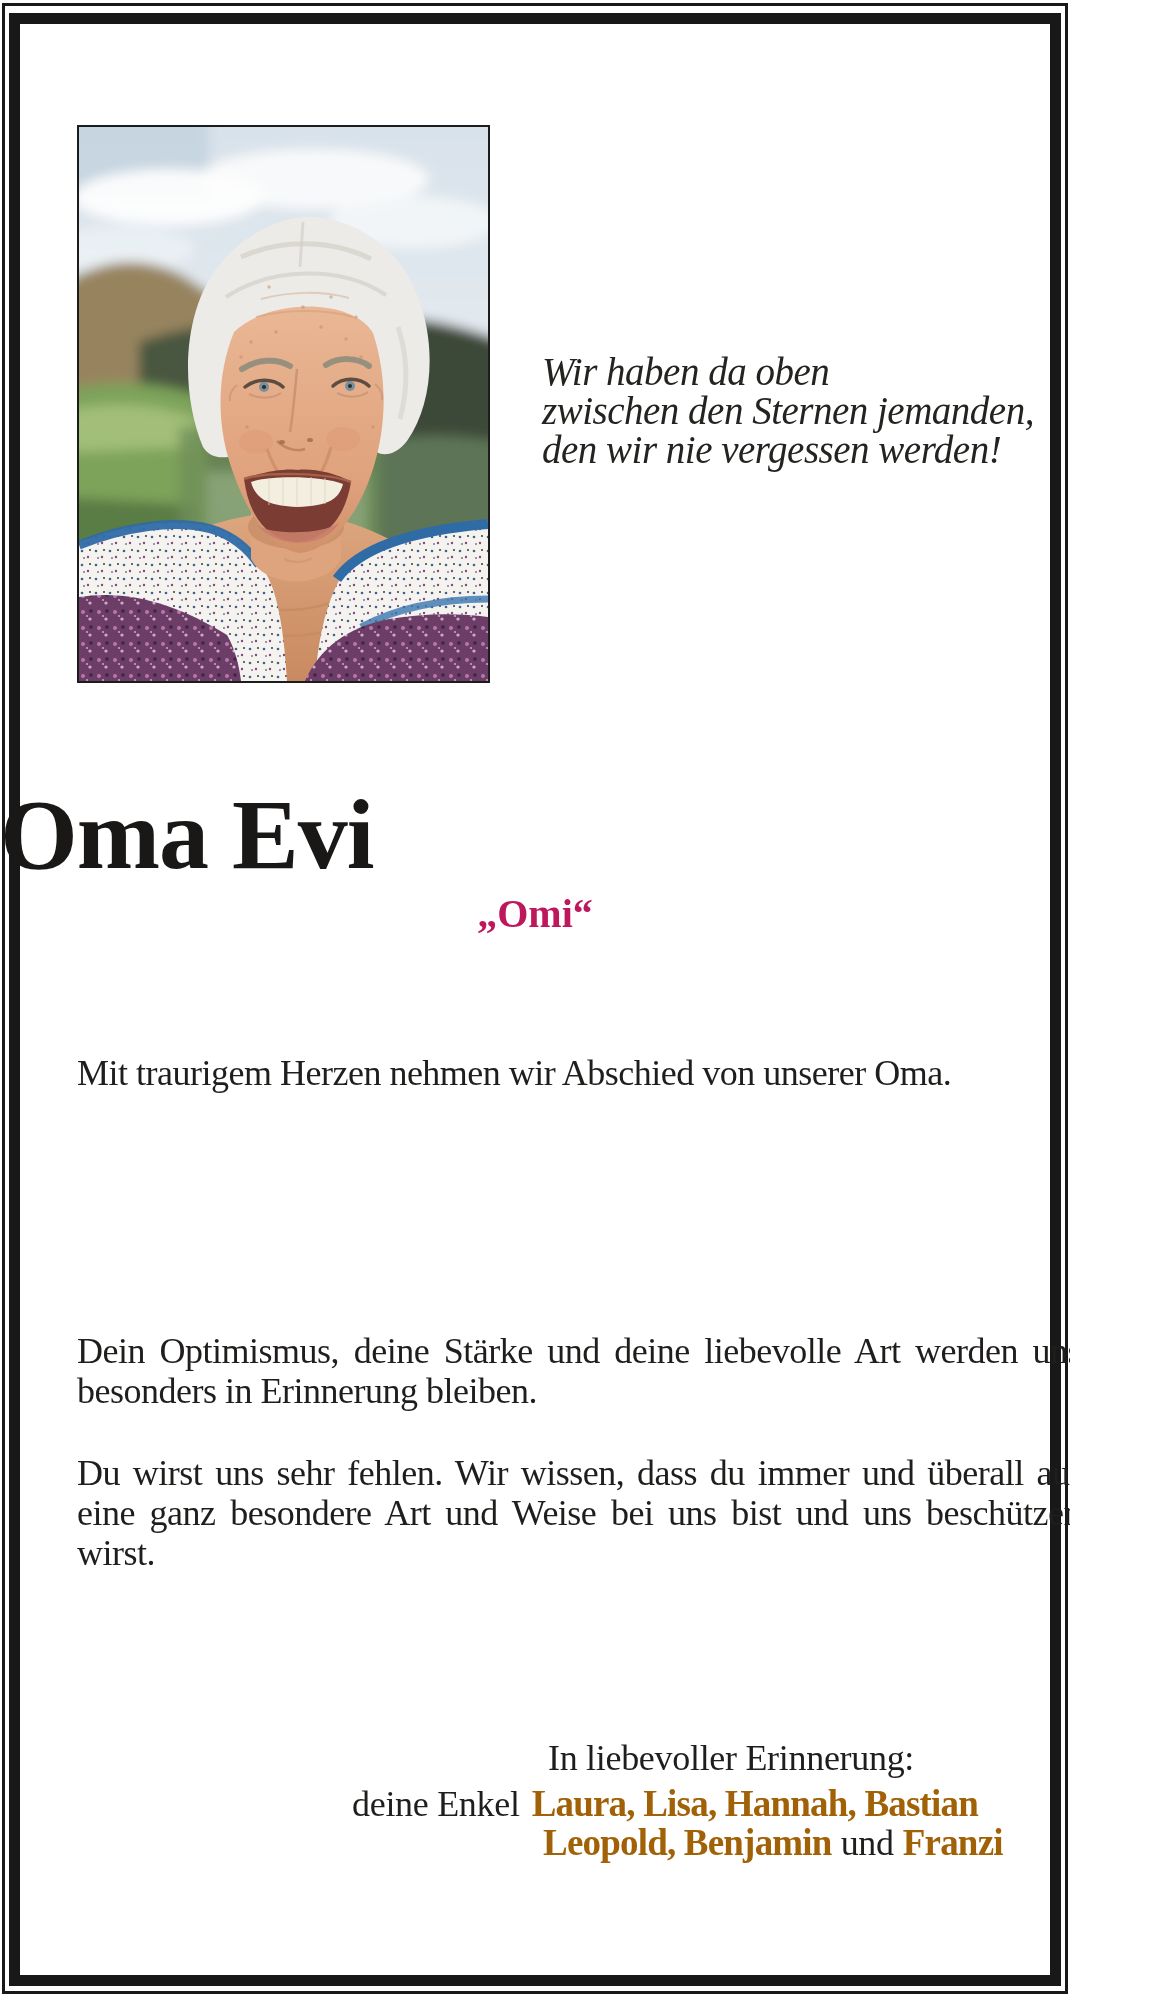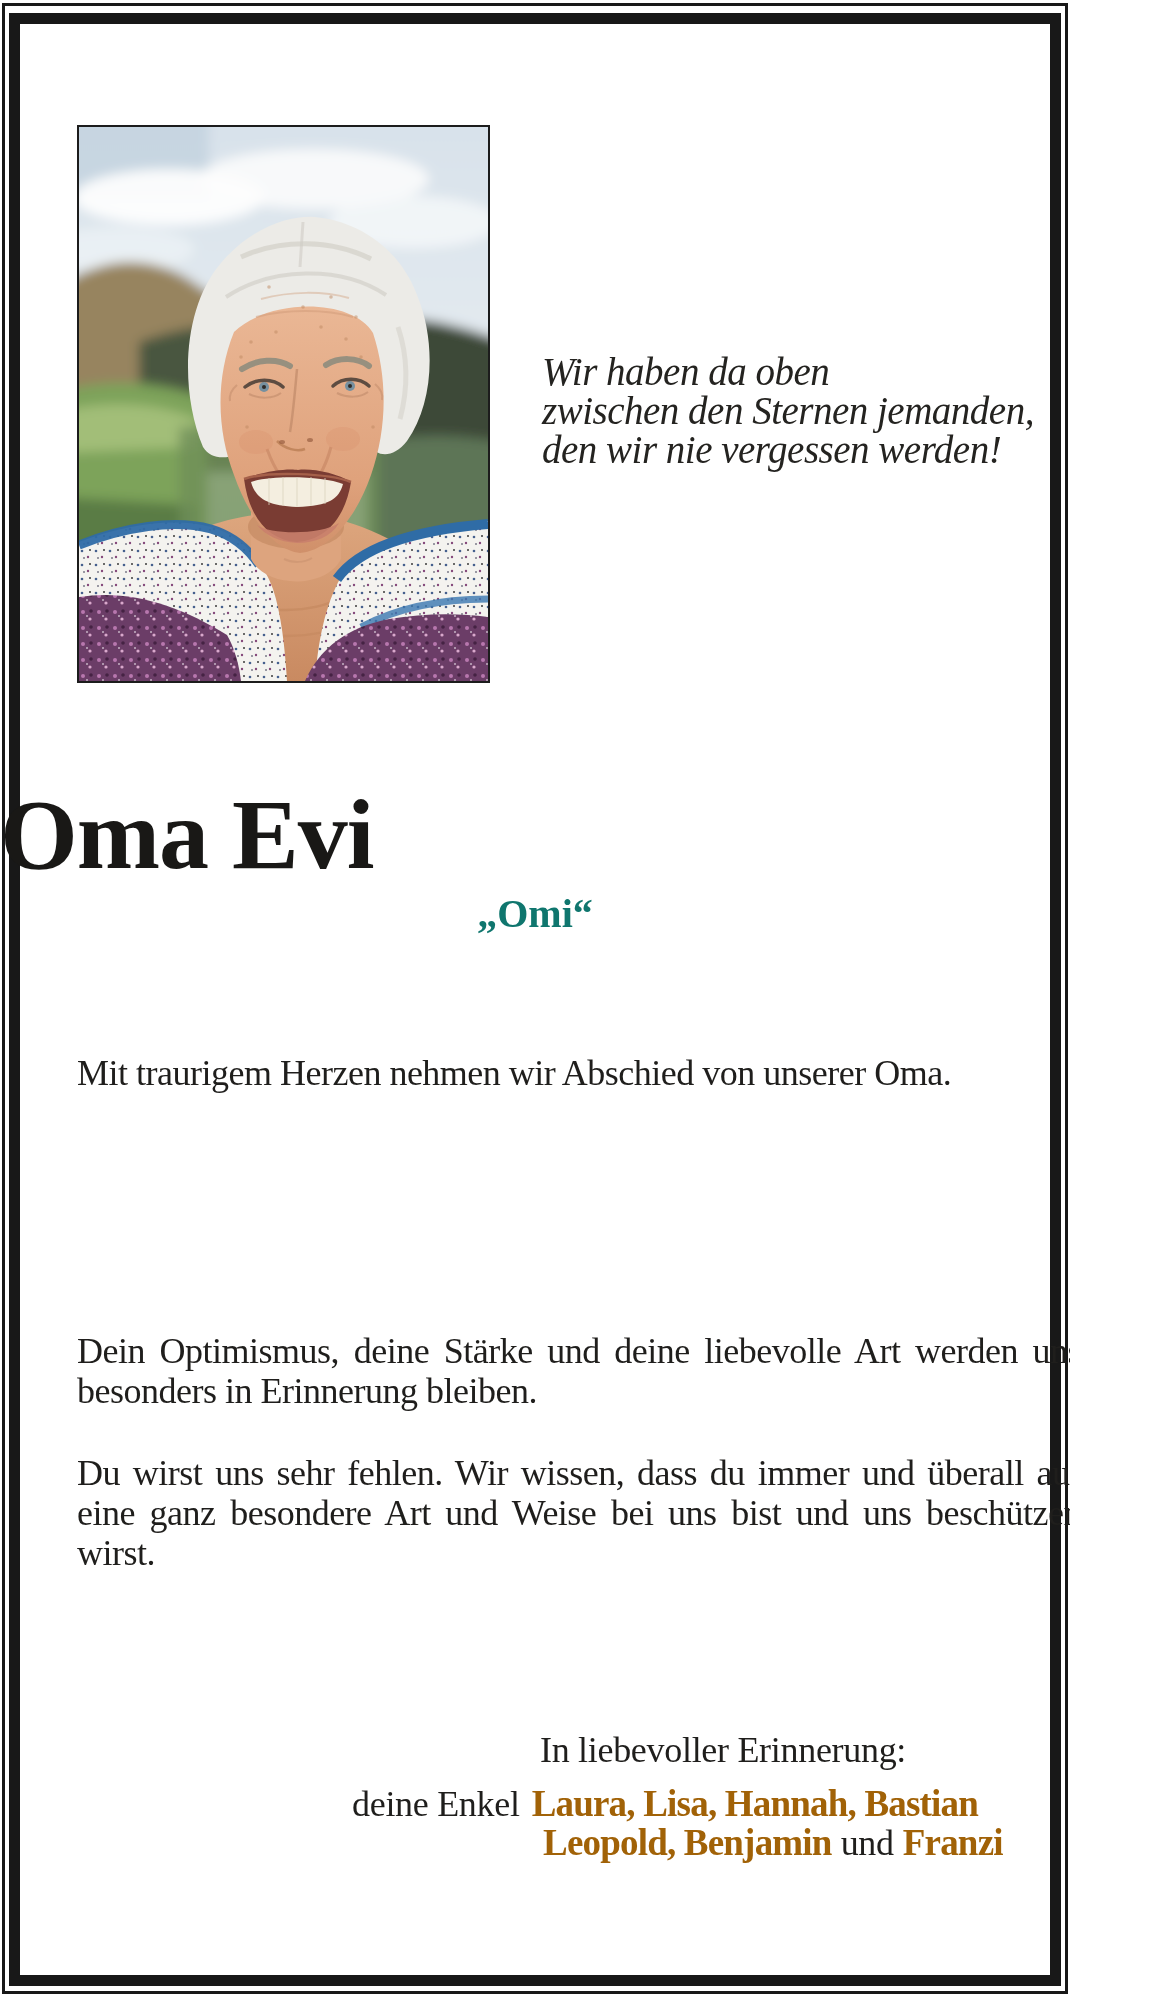--- a/index.html
+++ b/index.html
@@ -31,34 +31,34 @@
     letter-spacing:-0.5px;white-space:pre-line;color:#242320;
   }
   .title{
     position:absolute;left:0;right:0;top:785px;
     text-align:left;font-weight:bold;font-size:100px;line-height:100px;
     letter-spacing:-1px;color:#191816;
   }
   .nickname{
     position:absolute;left:0;right:0;top:894px;
     text-align:center;font-weight:bold;font-size:40px;line-height:40px;
-    color:#0f766e;
+    color:#be185d;
   }
   .para{
     position:absolute;left:77px;width:1004px;margin:0;
     font-size:36px;line-height:40px;letter-spacing:-0.5px;
     text-align:justify;color:#1f1e1c;
   }
   .p1{top:1053px;}
   .p2{top:1131px;}
   .p3{top:1331px;}
   .p4{top:1453px;}
   .p5{top:1611px;}
   .closing-heading{
-    position:absolute;left:540px;top:1730px;margin:0;
+    position:absolute;left:540px;top:1730px;margin:8px;
     font-size:36px;line-height:40px;letter-spacing:-0.3px;color:#1f1e1c;font-family:Liberation Serif, serif;
   }
   .closing-line{
     position:absolute;margin:0;white-space:nowrap;
     font-size:36px;line-height:40px;letter-spacing:-0.3px;color:#1f1e1c;
   }
   .closing-line2{left:352px;top:1784px;}
   .closing-line3{left:543px;top:1823px;}
   .names{
     font-weight:bold;font-size:37px;letter-spacing:-0.8px;color:#a16207;

